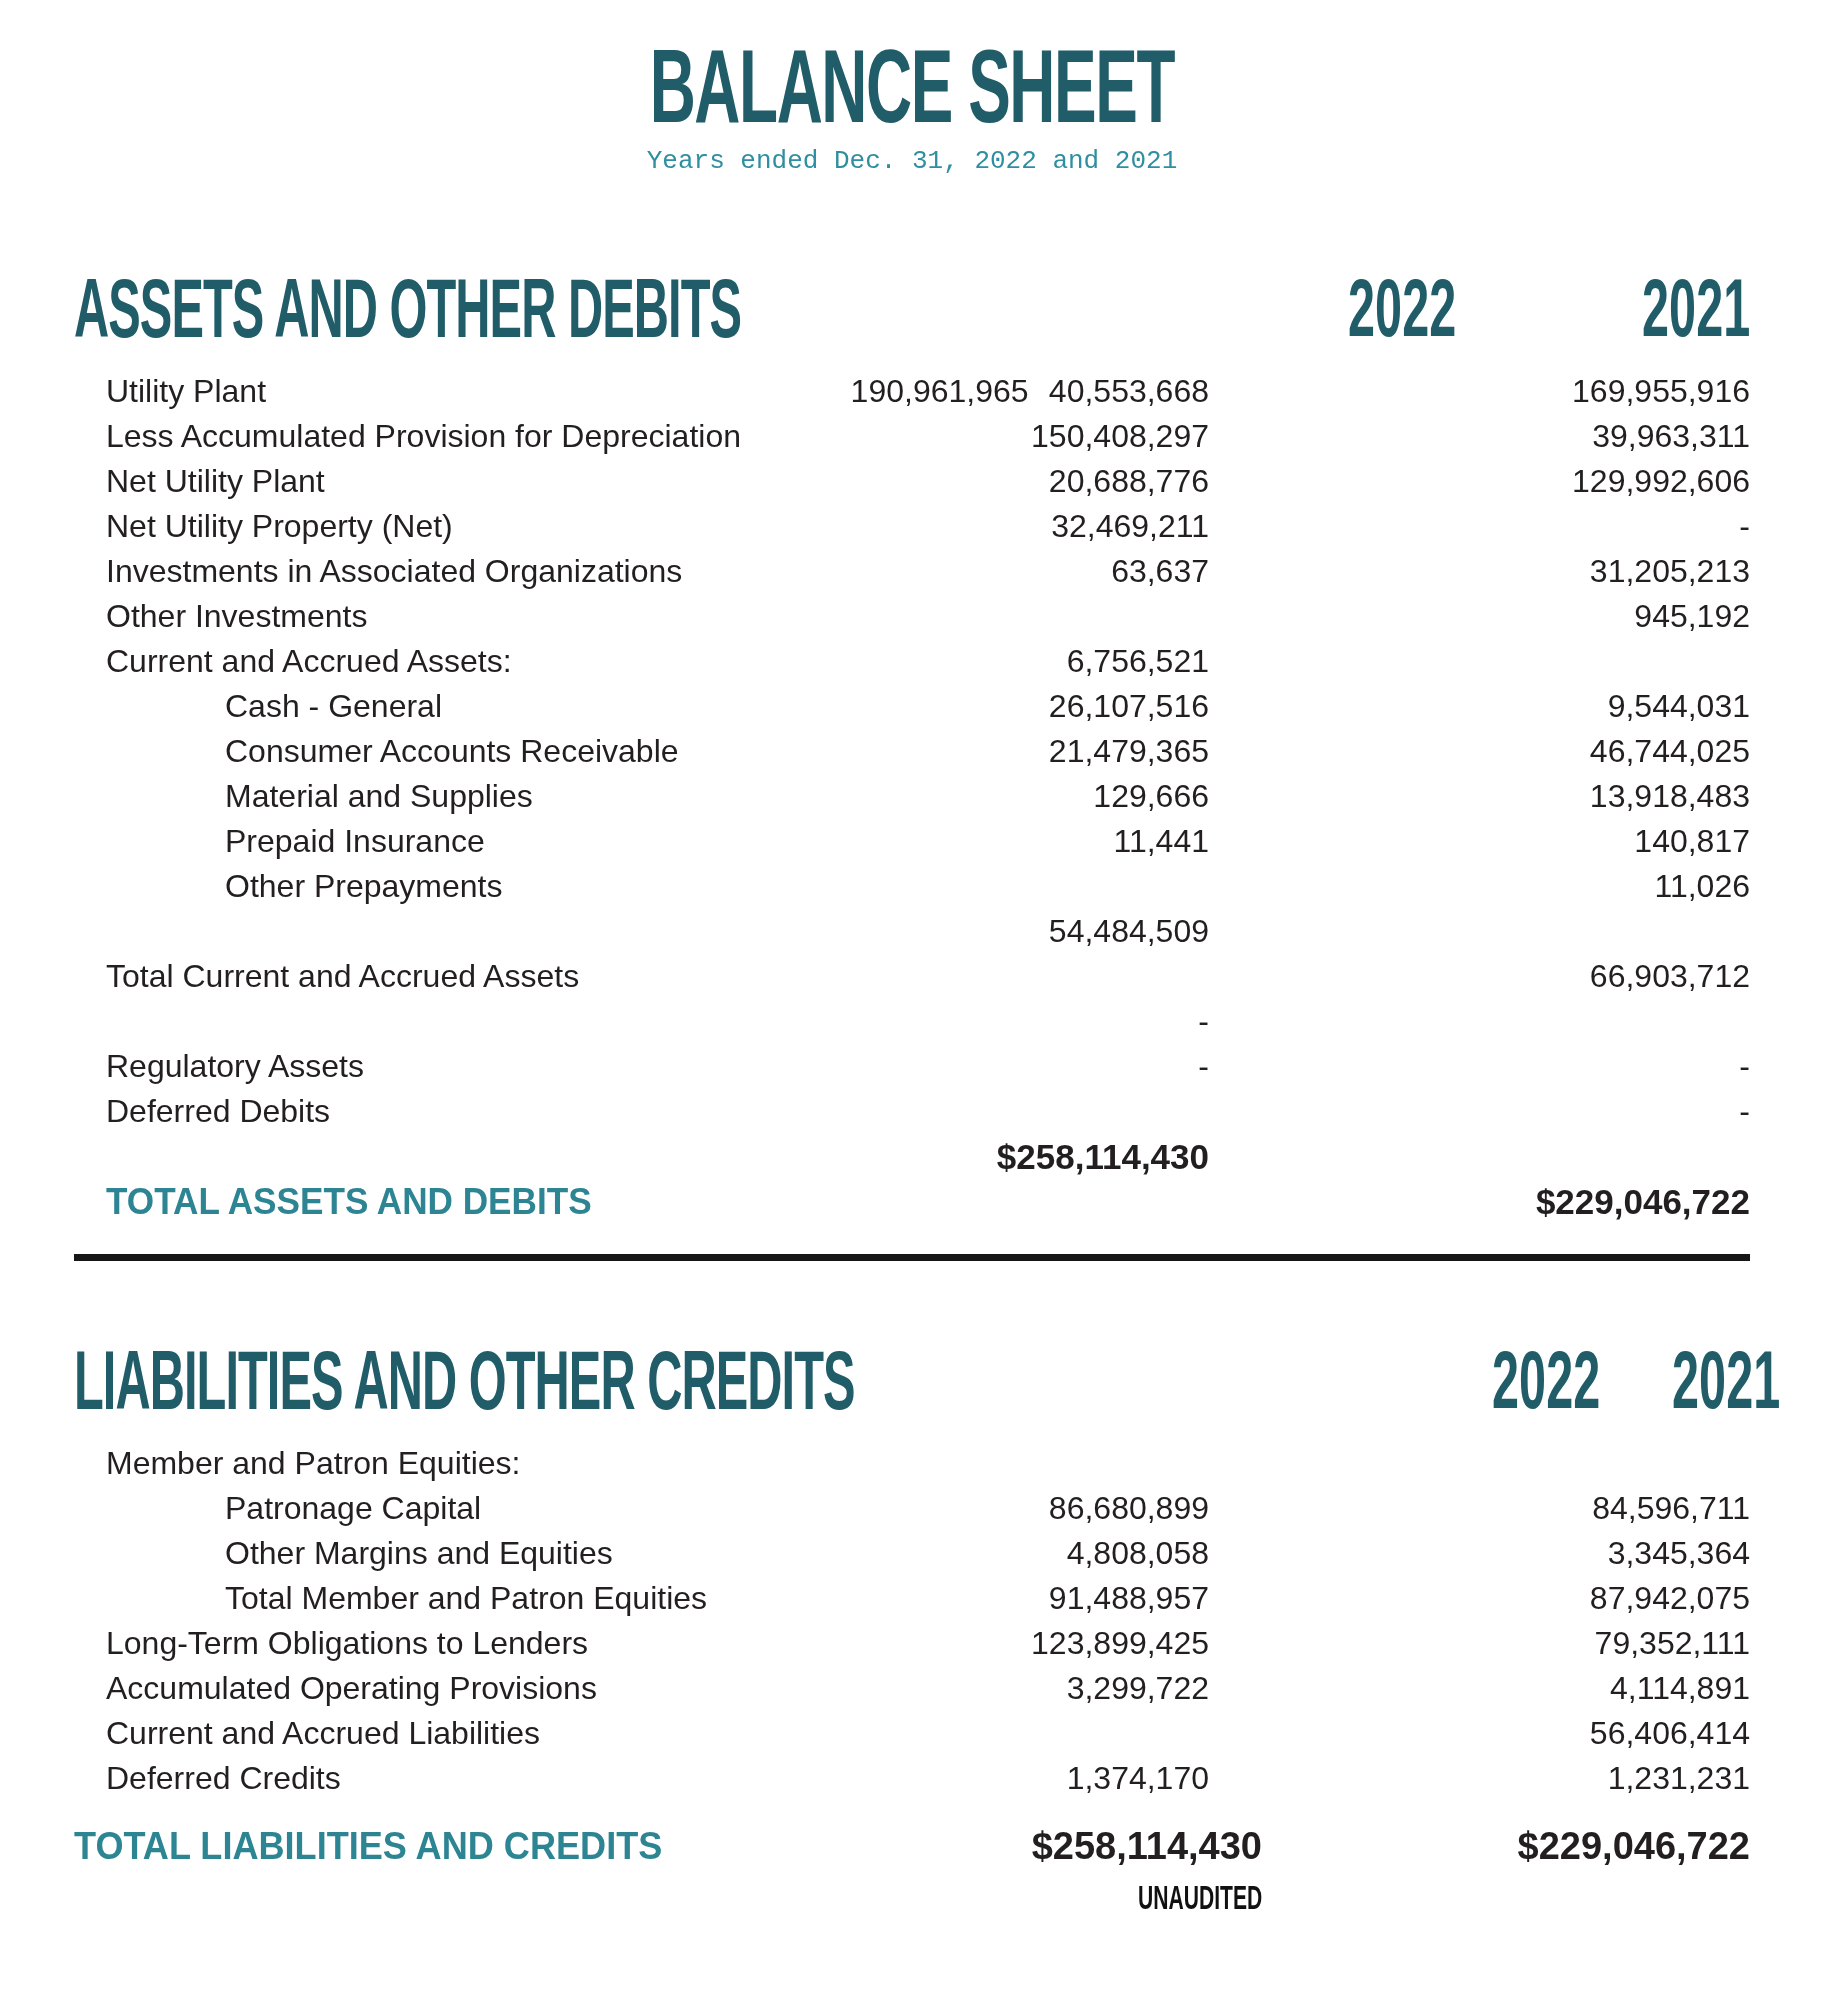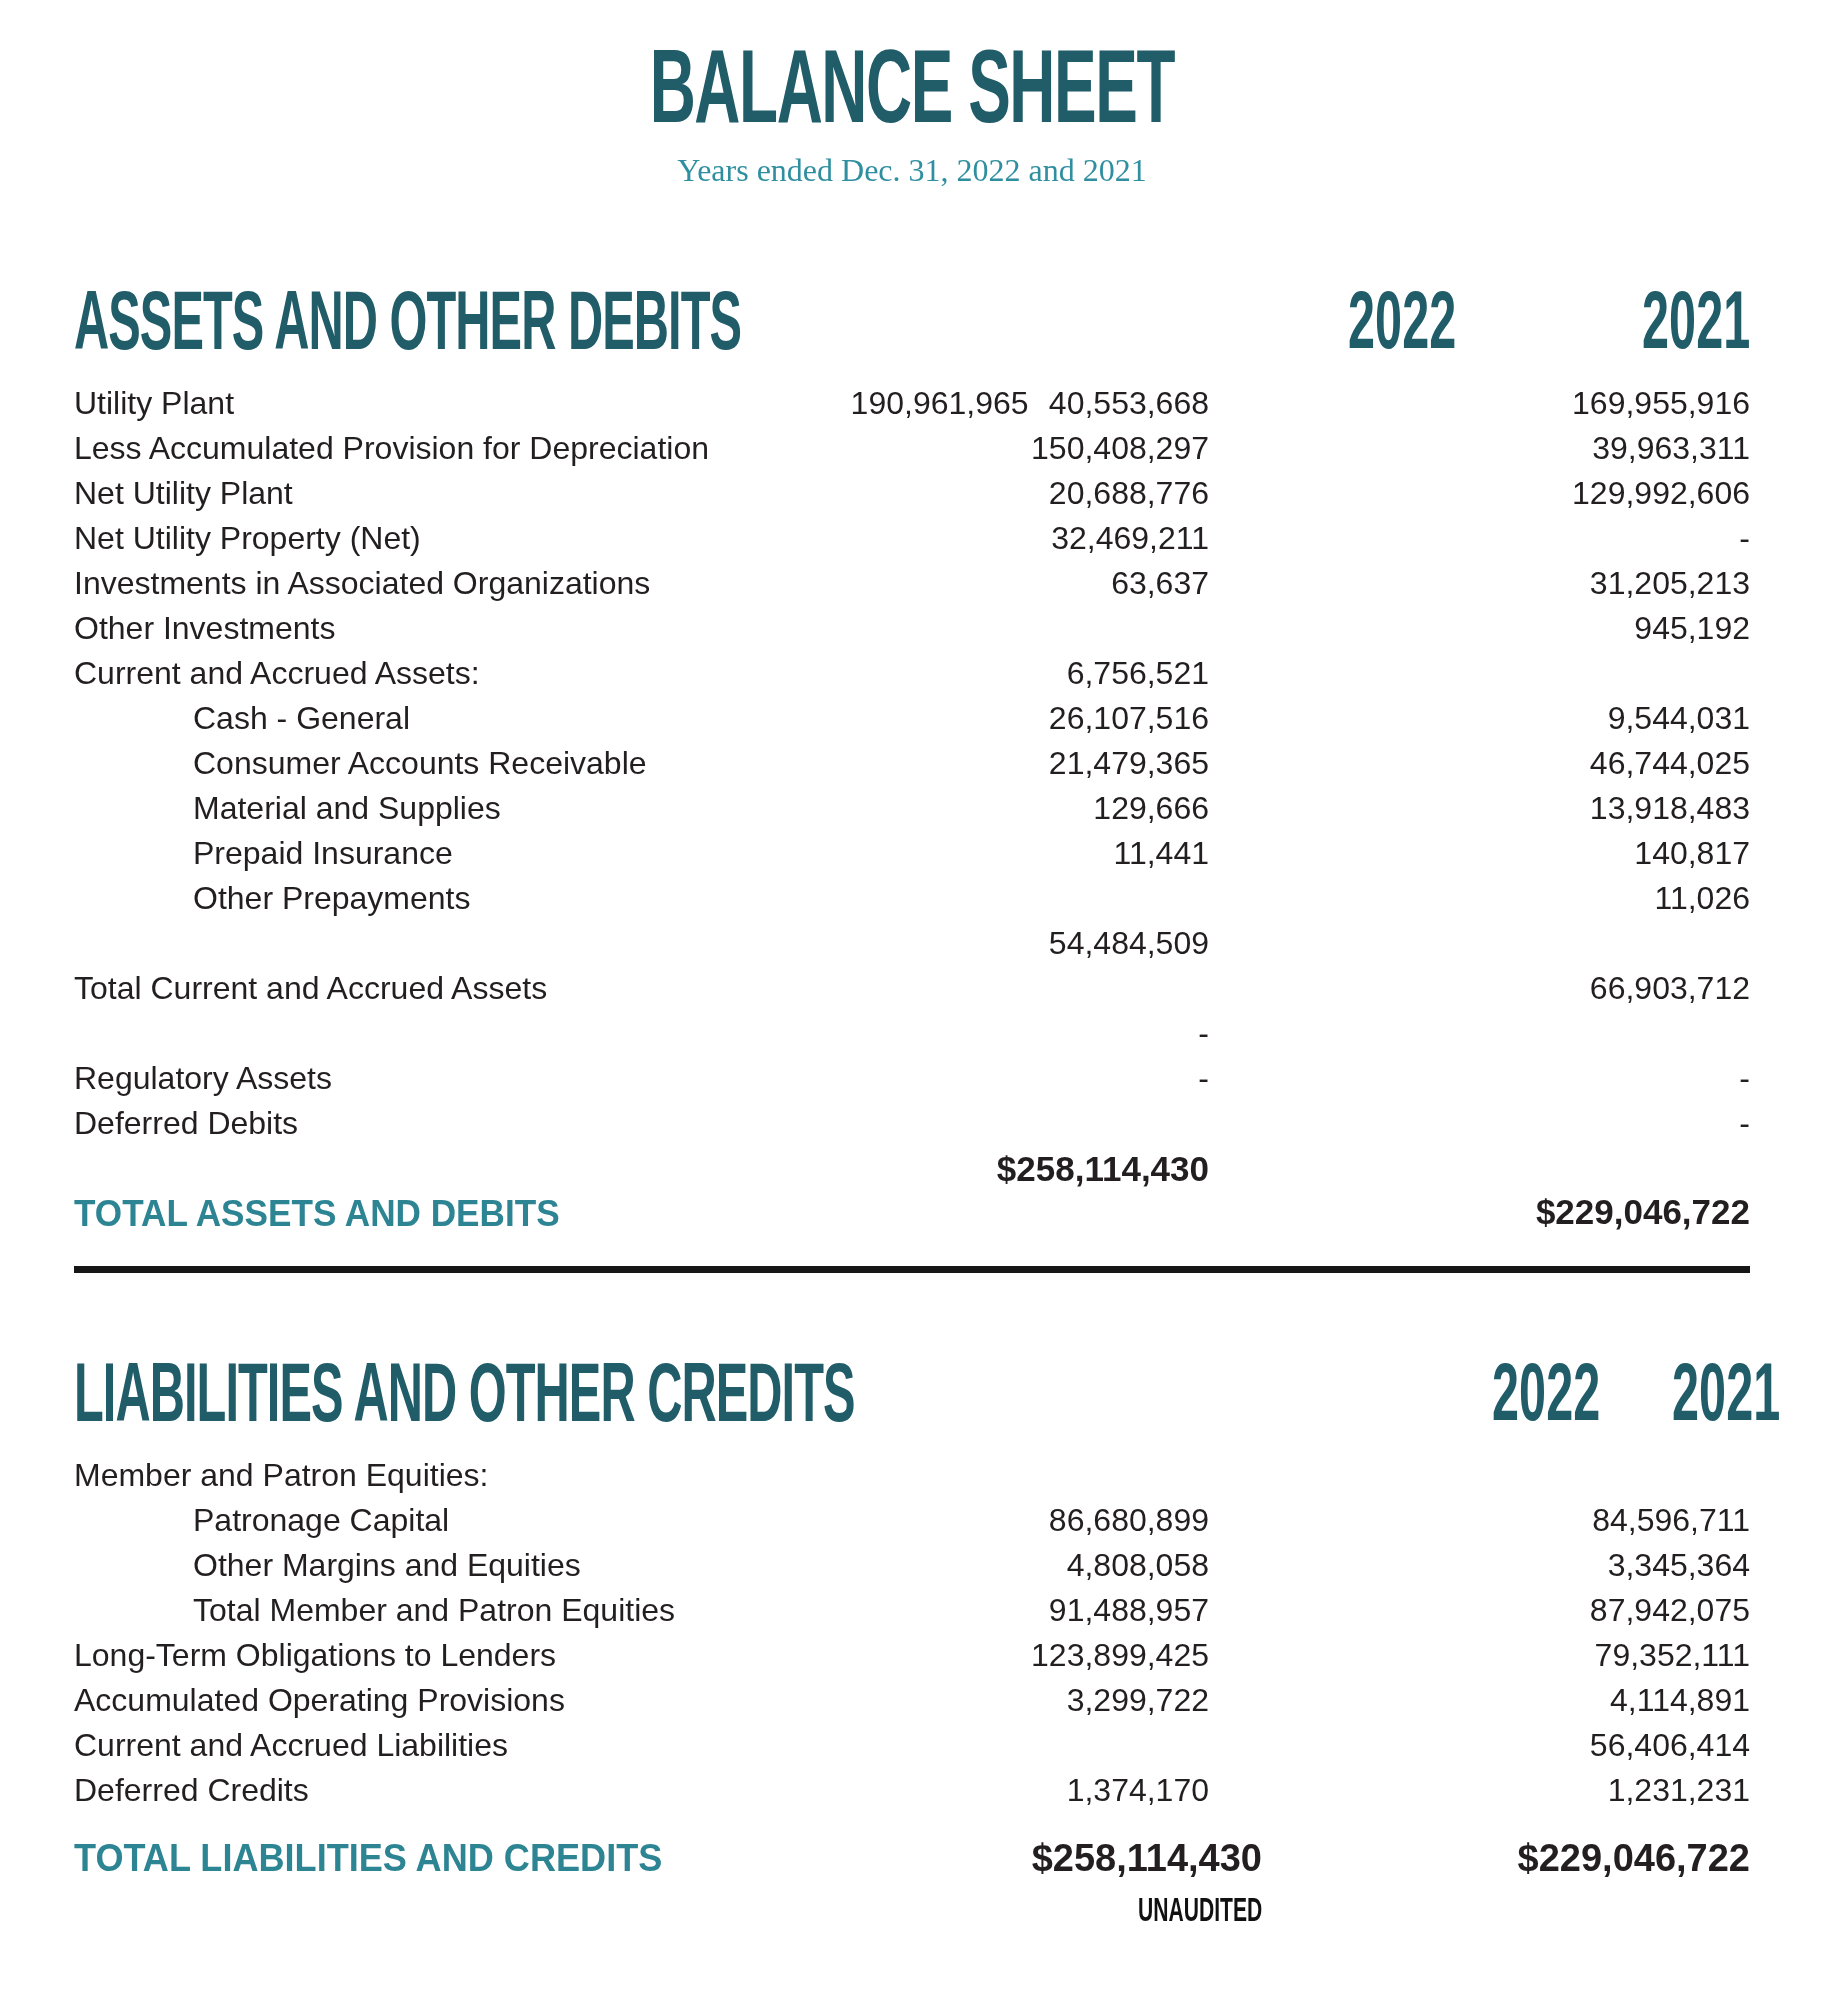--- a/index.html
+++ b/index.html
@@ -21,23 +21,23 @@
   .title-block{text-align:center;}
   .doc-title{
     display:inline-block;
     font-size:103px;font-weight:bold;line-height:1;
     color:var(--header-teal);
     letter-spacing:-2.3px;
     transform:scaleX(0.62);transform-origin:center;
     white-space:nowrap;
   }
   .doc-subtitle{
-    margin-top:16px;
-    font-family:Liberation Serif, serif;
-    font-size:32px;line-height:1;
+    margin-top:10px;
+    font-family:Liberation Mono, monospace;
+    font-size:26px;line-height:1;
     color:var(--subtitle-teal);
   }
 
   
   .section-head{display:flex;align-items:center;margin-top:92px;}
   .section-head .sh-label{flex:1;}
   .sh-label span{
     display:inline-block;white-space:nowrap;
     font-size:84px;font-weight:bold;line-height:1;
     color:var(--header-teal);letter-spacing:-1.6px;
@@ -48,21 +48,21 @@
   .col-head.w21{width:541px;}
   .col-head span{
     display:inline-block;white-space:nowrap;
     font-size:81px;font-weight:bold;line-height:1;
     color:var(--header-teal);
     transform:scaleX(0.60);transform-origin:right bottom;
   }
 
   
   .rows{margin-top:19px;}
-  .row{display:flex;align-items:flex-end;height:45px;font-size:32px;line-height:45px;}
+  .row{display:flex;align-items:flex-start;height:45px;font-size:32px;line-height:45px;margin-left:32px;}
   .lbl{flex:1;white-space:nowrap;}
   .lbl.indent{padding-left:119px;}
   .lbl.total-lbl{
     font-weight:bold;font-size:37px;color:var(--accent-teal);
     transform:scaleX(0.95);transform-origin:left;
   }
   .c22{width:426px;display:flex;justify-content:flex-end;gap:20.3px;white-space:nowrap;}
   .c21{width:541px;text-align:right;white-space:nowrap;}
   .bold{font-weight:bold;font-size:35px;}
 

